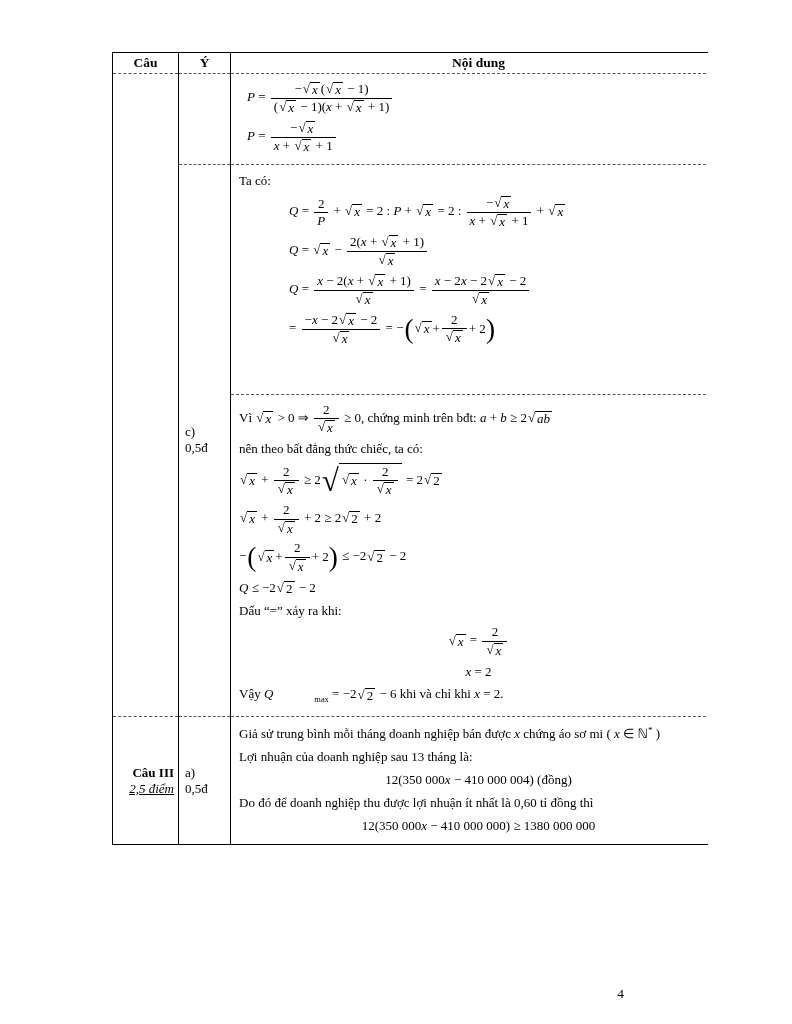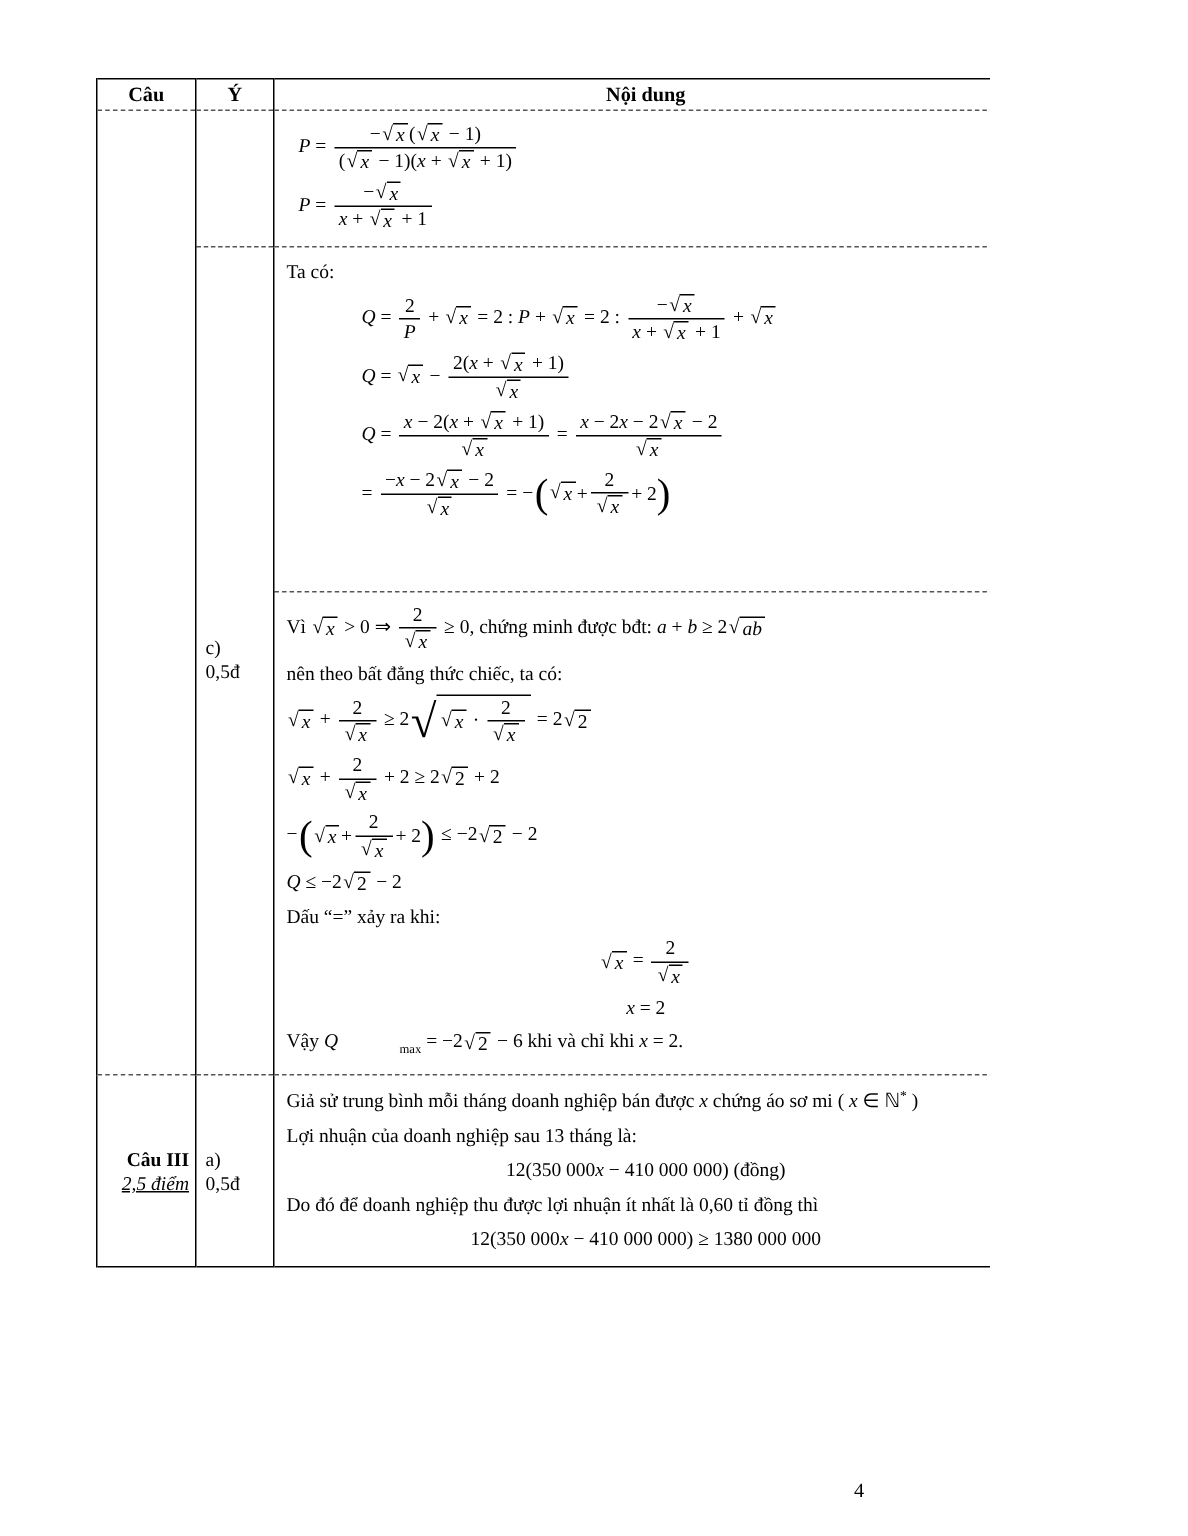--- a/index.html
+++ b/index.html
@@ -1,20 +1,20 @@
 <!DOCTYPE html>
 <html><head>
 <meta charset="utf-8">
 <style>
   html,body{margin:0;padding:0;}
   body{
     width:792px;height:1024px;background:#ffffff;color:#000;
     font-family:"Liberation Serif", serif;font-size:13px;position:relative;
   }
-  .page{position:relative;width:660px;height:1024px;overflow:hidden;}
+  .page{position:relative;width:660px;height:1024px;overflow:hidden;margin-left:48px;}
 
   table.answer{
     border-collapse:collapse;position:absolute;left:64px;top:52px;width:666px;
     table-layout:fixed;border:1.4px solid #000;
   }
   th,td{border-left:1px solid #000;border-right:1px solid #000;vertical-align:top;}
   td{border-top:1px dashed #555;}
   th{border-bottom:1px dashed #555;font-weight:bold;text-align:center;padding:2px 3px;font-size:13.5px;}
   tr.hdr{height:20px;}
   tr.rA{height:90px;}
@@ -207,21 +207,21 @@
       <td class="content">
             <div class="ml l"><span class="tx">Vì </span><span class="sq">
                 <span class="sq-r">√</span>
                 <span class="sq-c"><span class="it">x</span></span>
               </span><span class="tx"> &gt; 0 ⇒ </span><span class="fr">
                 <span class="fr-n"><span class="tx">2</span></span>
                 <span class="fr-d"><span class="sq">
                     <span class="sq-r">√</span>
                     <span class="sq-c"><span class="it">x</span></span>
                   </span></span>
-              </span><span class="tx"> ≥ 0, chứng minh được bđt:  </span><span class="it">a</span><span class="tx"> + </span><span class="it">b</span><span class="tx"> ≥ 2</span><span class="sq">
+              </span><span class="tx"> ≥ 0, chứng minh trên bđt:  </span><span class="it">a</span><span class="tx"> + </span><span class="it">b</span><span class="tx"> ≥ 2</span><span class="sq">
                 <span class="sq-r">√</span>
                 <span class="sq-c"><span class="it">ab</span></span>
               </span></div>
             <div class="ml l"><span class="tx">nên theo bất đẳng thức chiếc, ta có:</span></div>
             <div class="ml l"><span class="sq">
                 <span class="sq-r">√</span>
                 <span class="sq-c"><span class="it">x</span></span>
               </span><span class="tx"> + </span><span class="fr">
                 <span class="fr-n"><span class="tx">2</span></span>
                 <span class="fr-d"><span class="sq">
@@ -310,21 +310,21 @@
         <div class="b">Câu III</div>
         <div class="i">2,5 điểm</div>
       </td>
       <td class="ycell">
         <div>a)</div>
         <div>0,5đ</div>
       </td>
       <td class="content">
             <div class="ml l"><span class="tx">Giả sử trung bình mỗi tháng doanh nghiệp bán được  </span><span class="it">x</span><span class="tx">  chứng áo sơ mi ( </span><span class="it">x</span><span class="tx"> ∈ ℕ</span><sup class="sp">*</sup><span class="tx"> )</span></div>
             <div class="ml l"><span class="tx">Lợi nhuận của doanh nghiệp sau 13  tháng là:</span></div>
-            <div class="ml c"><span class="tx">12(350 000</span><span class="it">x</span><span class="tx"> − 410 000 000)  (đồng)</span></div>
+            <div class="ml c"><span class="tx">12(350 000</span><span class="it">x</span><span class="tx"> − 410 000 004)  (đồng)</span></div>
             <div class="ml l"><span class="tx">Do đó để doanh nghiệp thu được lợi nhuận ít nhất là  0,60 tỉ đồng thì</span></div>
             <div class="ml c"><span class="tx">12(350 000</span><span class="it">x</span><span class="tx"> − 410 000 000) ≥ 1380 000 000</span></div>
           </td>
       <td class="diem middle">
         <span>0,25</span>
       </td>
     </tr>
   </tbody>
     </table>
 

